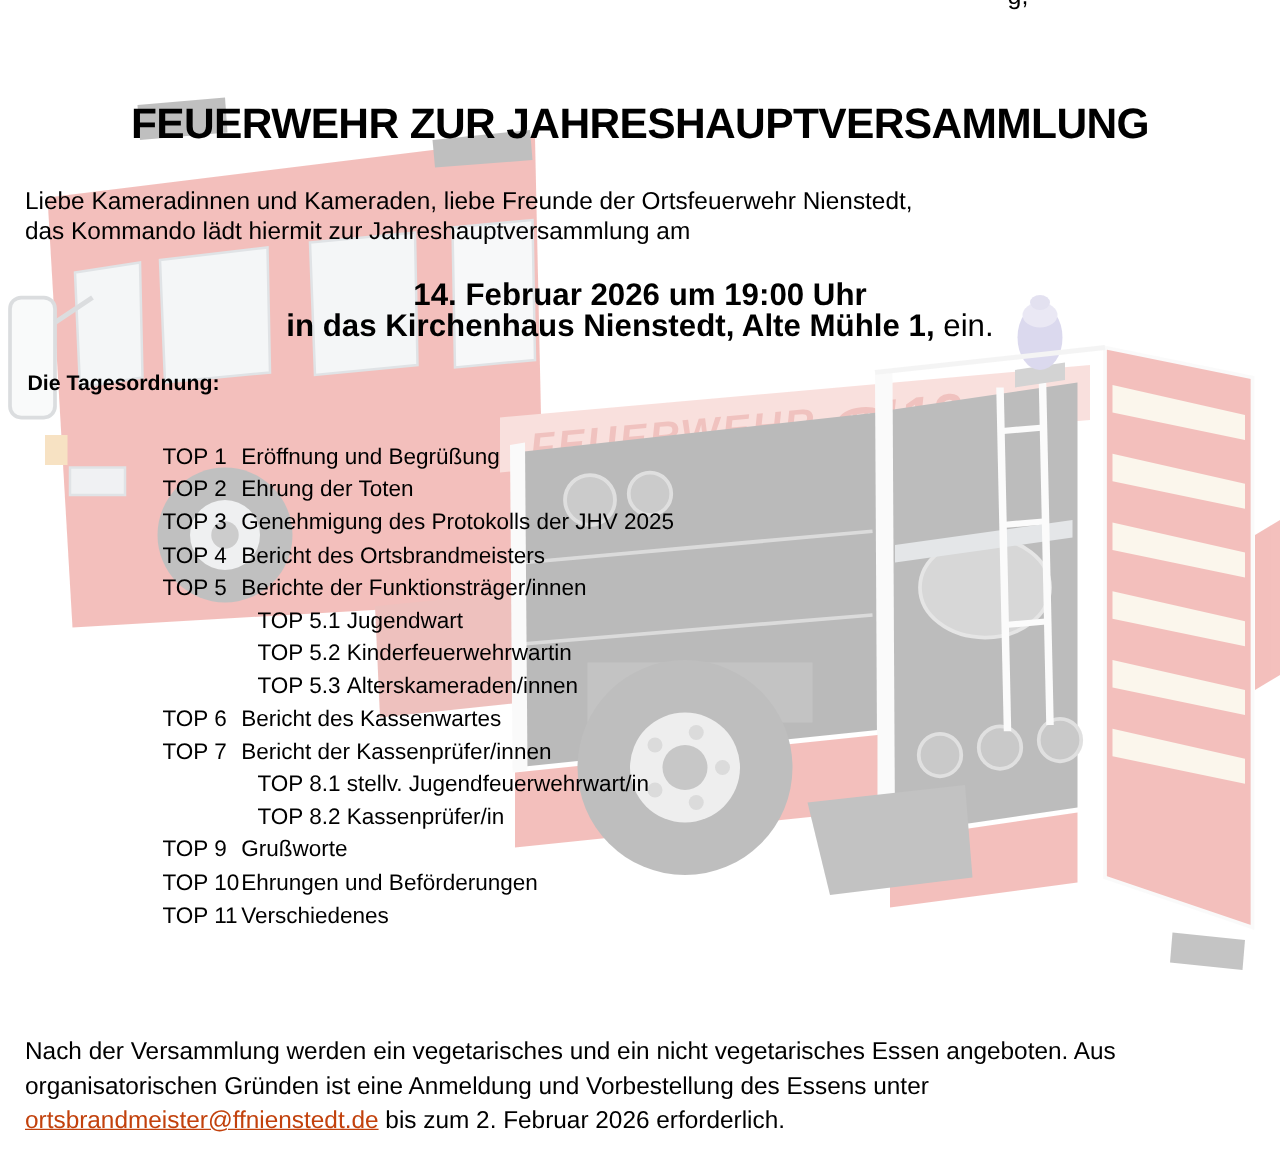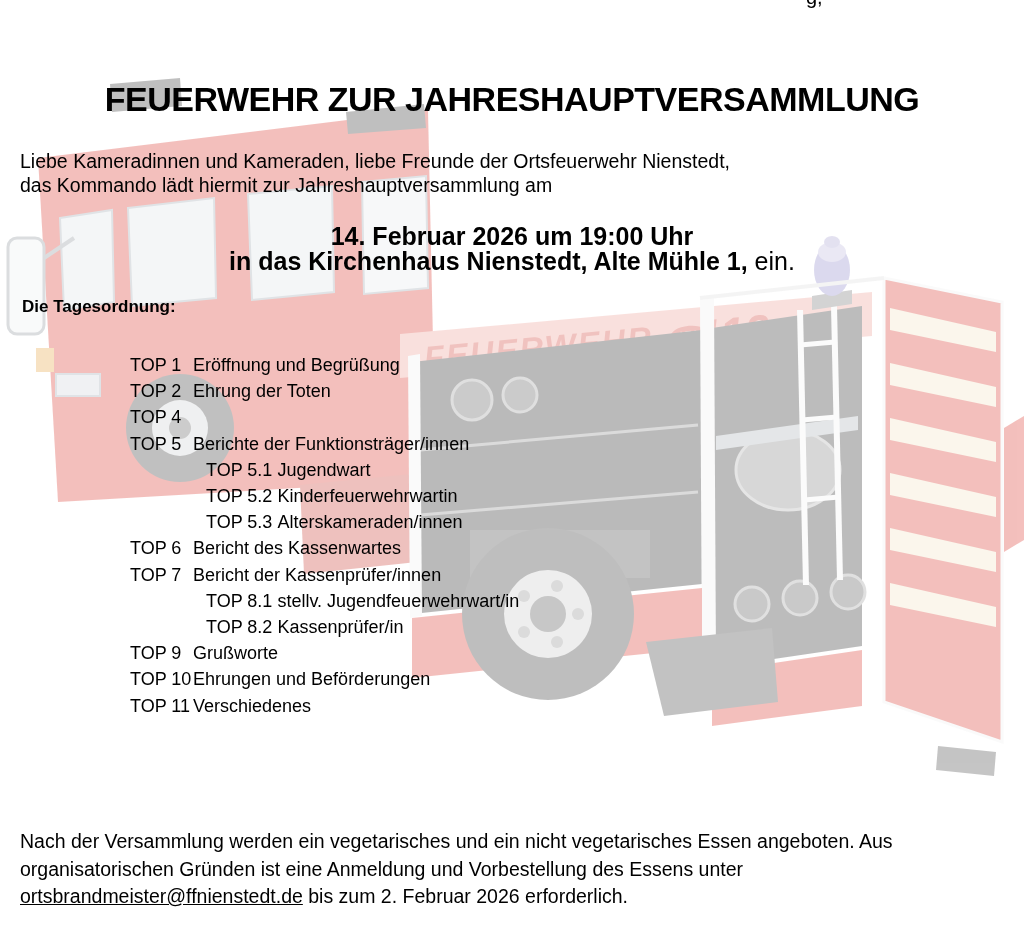--- a/index.html
+++ b/index.html
@@ -48,21 +48,21 @@
   .agenda .row { display:flex; }
   .agenda .row .agenda-label { flex:0 0 63px;margin-left:30px; }
   .agenda .row.sub { display:block; padding-left:76px; }
   .agenda .row.sub .agenda-label { margin-right:5px; }
   .footer {
     position:absolute; top:828px; left:20px;
     width:1000px;
     font-size:19.5px; line-height:27.5px;
     white-space:nowrap;
   }
-  .footer a { color:#000000; text-decoration:underline; }
+  .footer a { color:#c2410c; text-decoration:underline; }
 </style>
 </head>
 <body>
 
 <div class="page">
 
   <svg class="bg-svg" viewBox="0 0 1024 939" xmlns="http://www.w3.org/2000/svg" aria-hidden="true">
     <g opacity="0.3">
 
       <g>
@@ -174,21 +174,26 @@
   <div class="agenda">
     <div class="row">
         <span class="agenda-label">TOP 1</span>
         <span>Eröffnung und Begrüßung</span>
       </div>
     <div class="row">
         <span class="agenda-label">TOP 2</span>
         <span>Ehrung der Toten</span>
       </div>
     <div class="row">
+        <span class="agenda-label">TOP 3</span>
+        <span>Genehmigung des Protokolls der JHV 2025</span>
+      </div>
+    <div class="row">
         <span class="agenda-label">TOP 4</span>
+        <span>Bericht des Ortsbrandmeisters</span>
       </div>
     <div class="row">
         <span class="agenda-label">TOP 5</span>
         <span>Berichte der Funktionsträger/innen</span>
       </div>
     <div class="row sub"><span class="agenda-label">TOP 5.1</span><span>Jugendwart</span></div>
     <div class="row sub"><span class="agenda-label">TOP 5.2</span><span>Kinderfeuerwehrwartin</span></div>
     <div class="row sub"><span class="agenda-label">TOP 5.3</span><span>Alterskameraden/innen</span></div>
     <div class="row">
         <span class="agenda-label">TOP 6</span>

